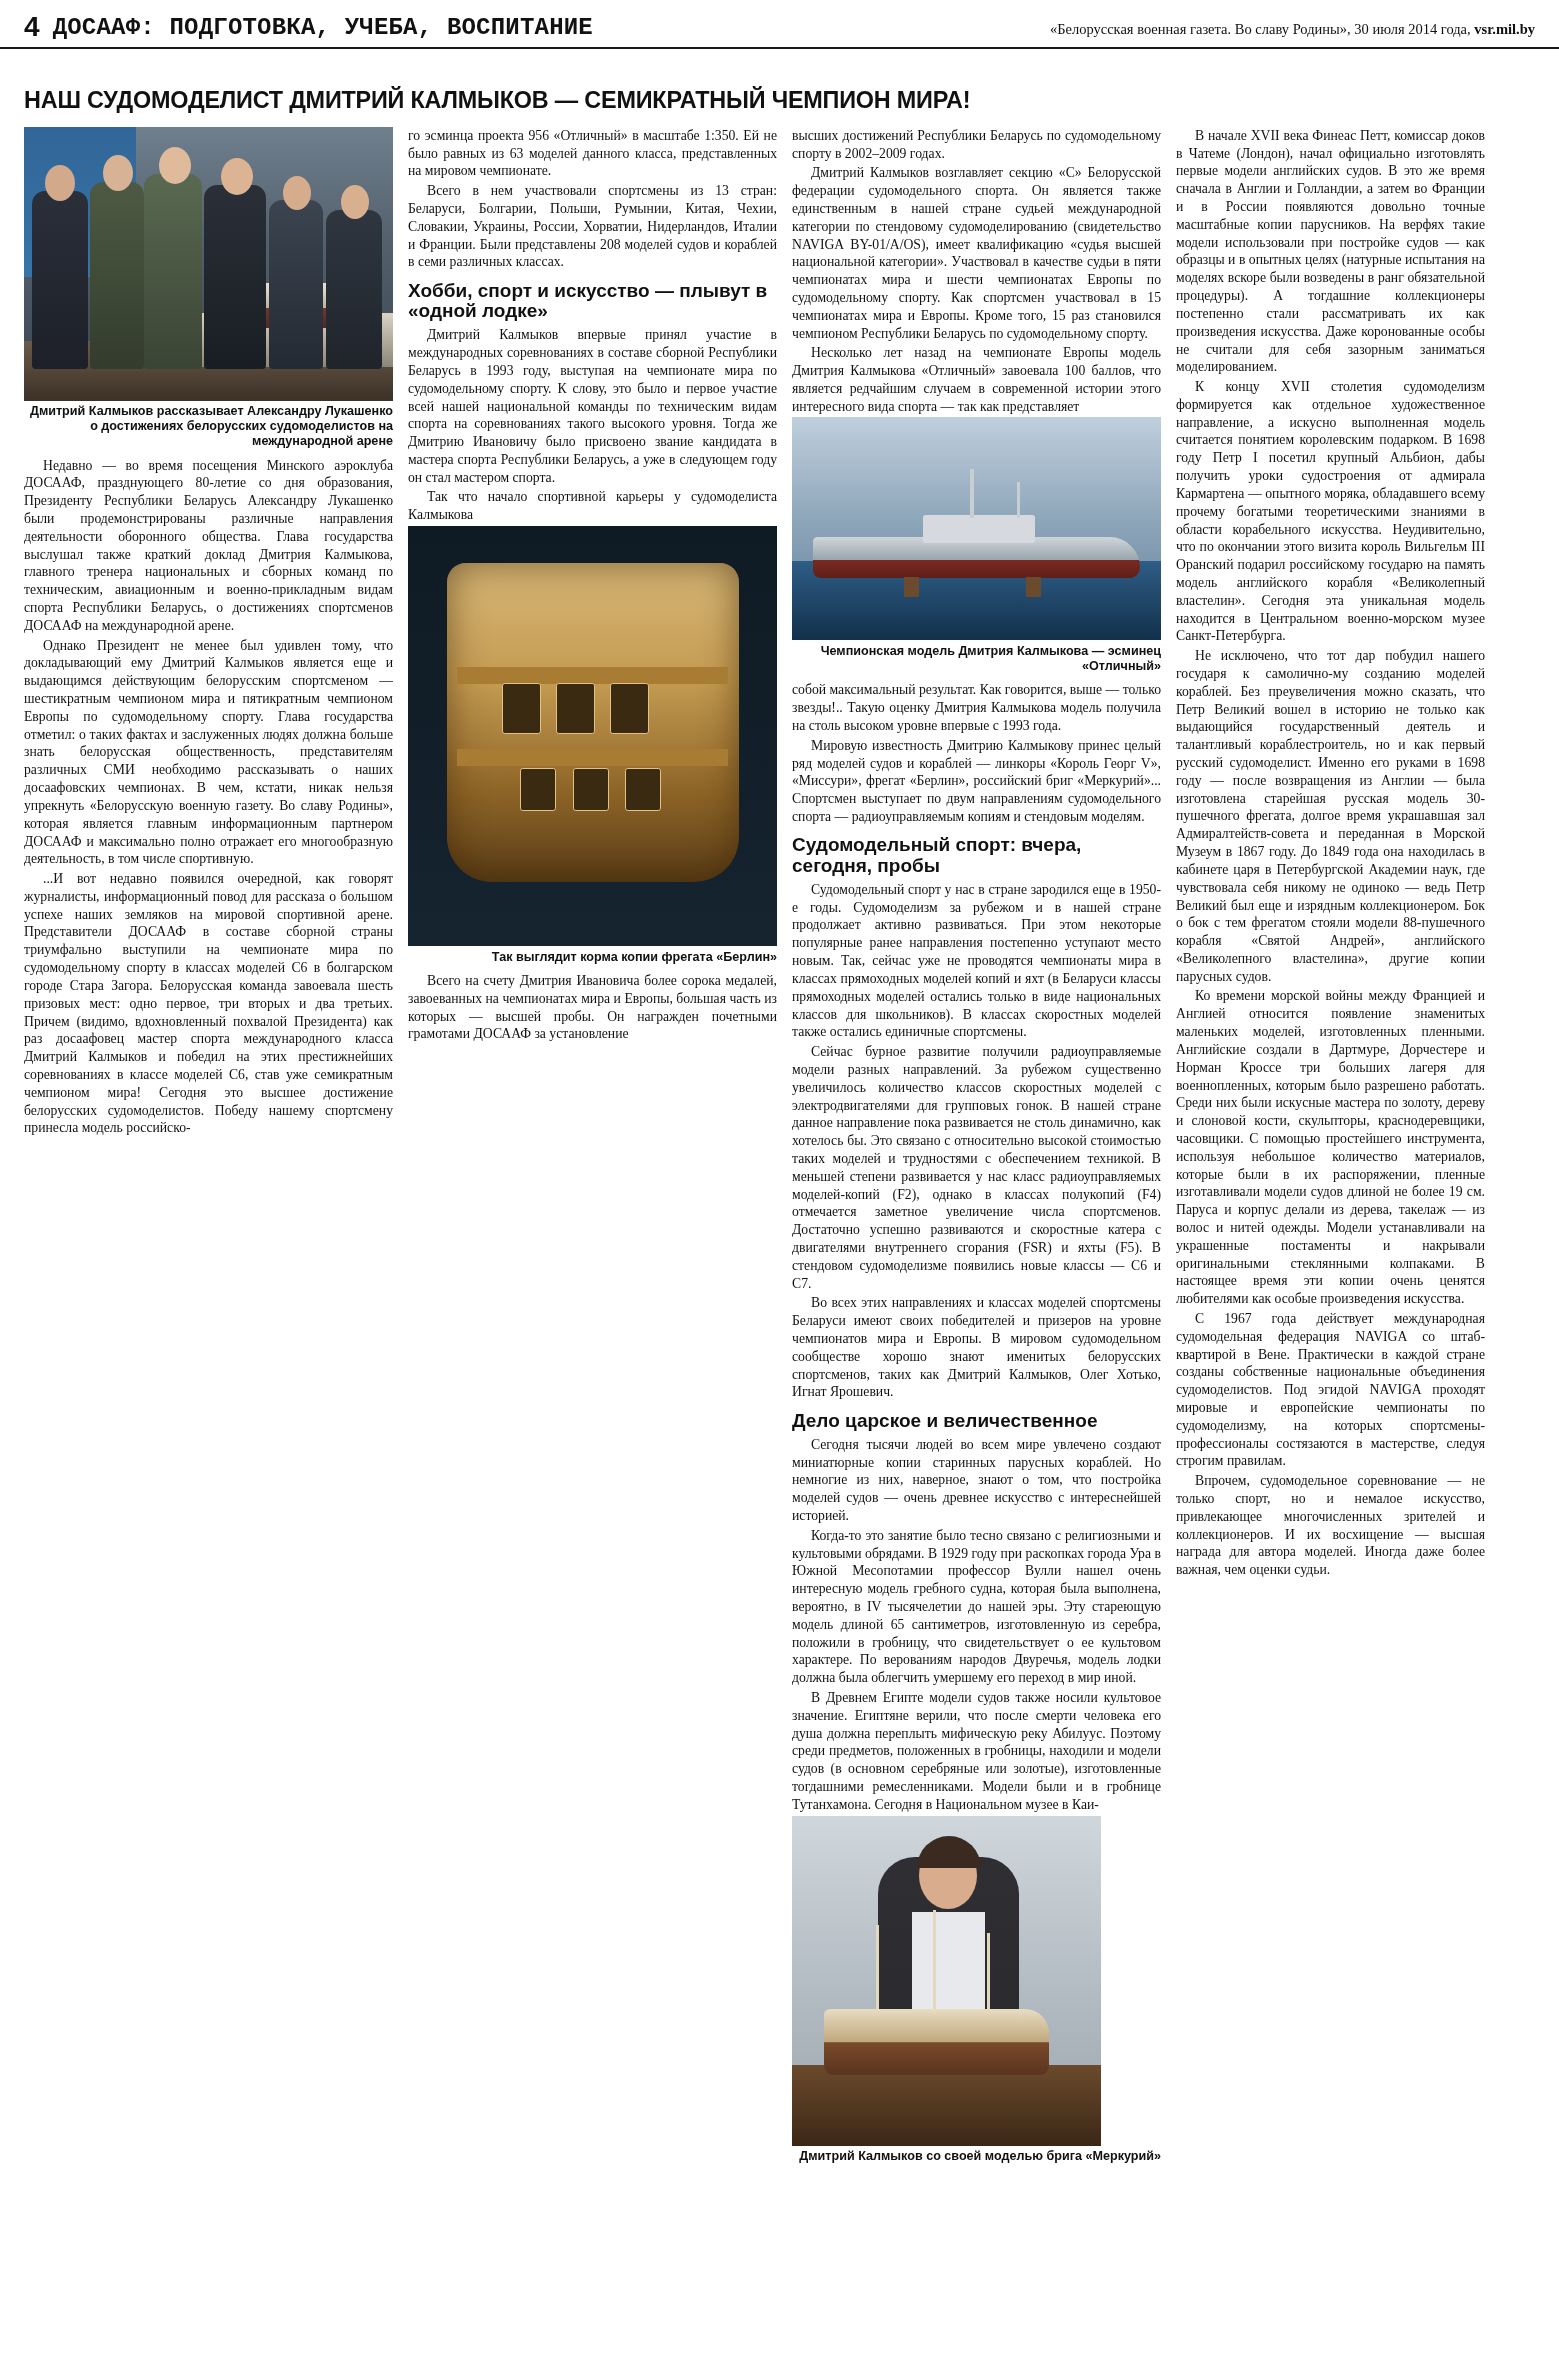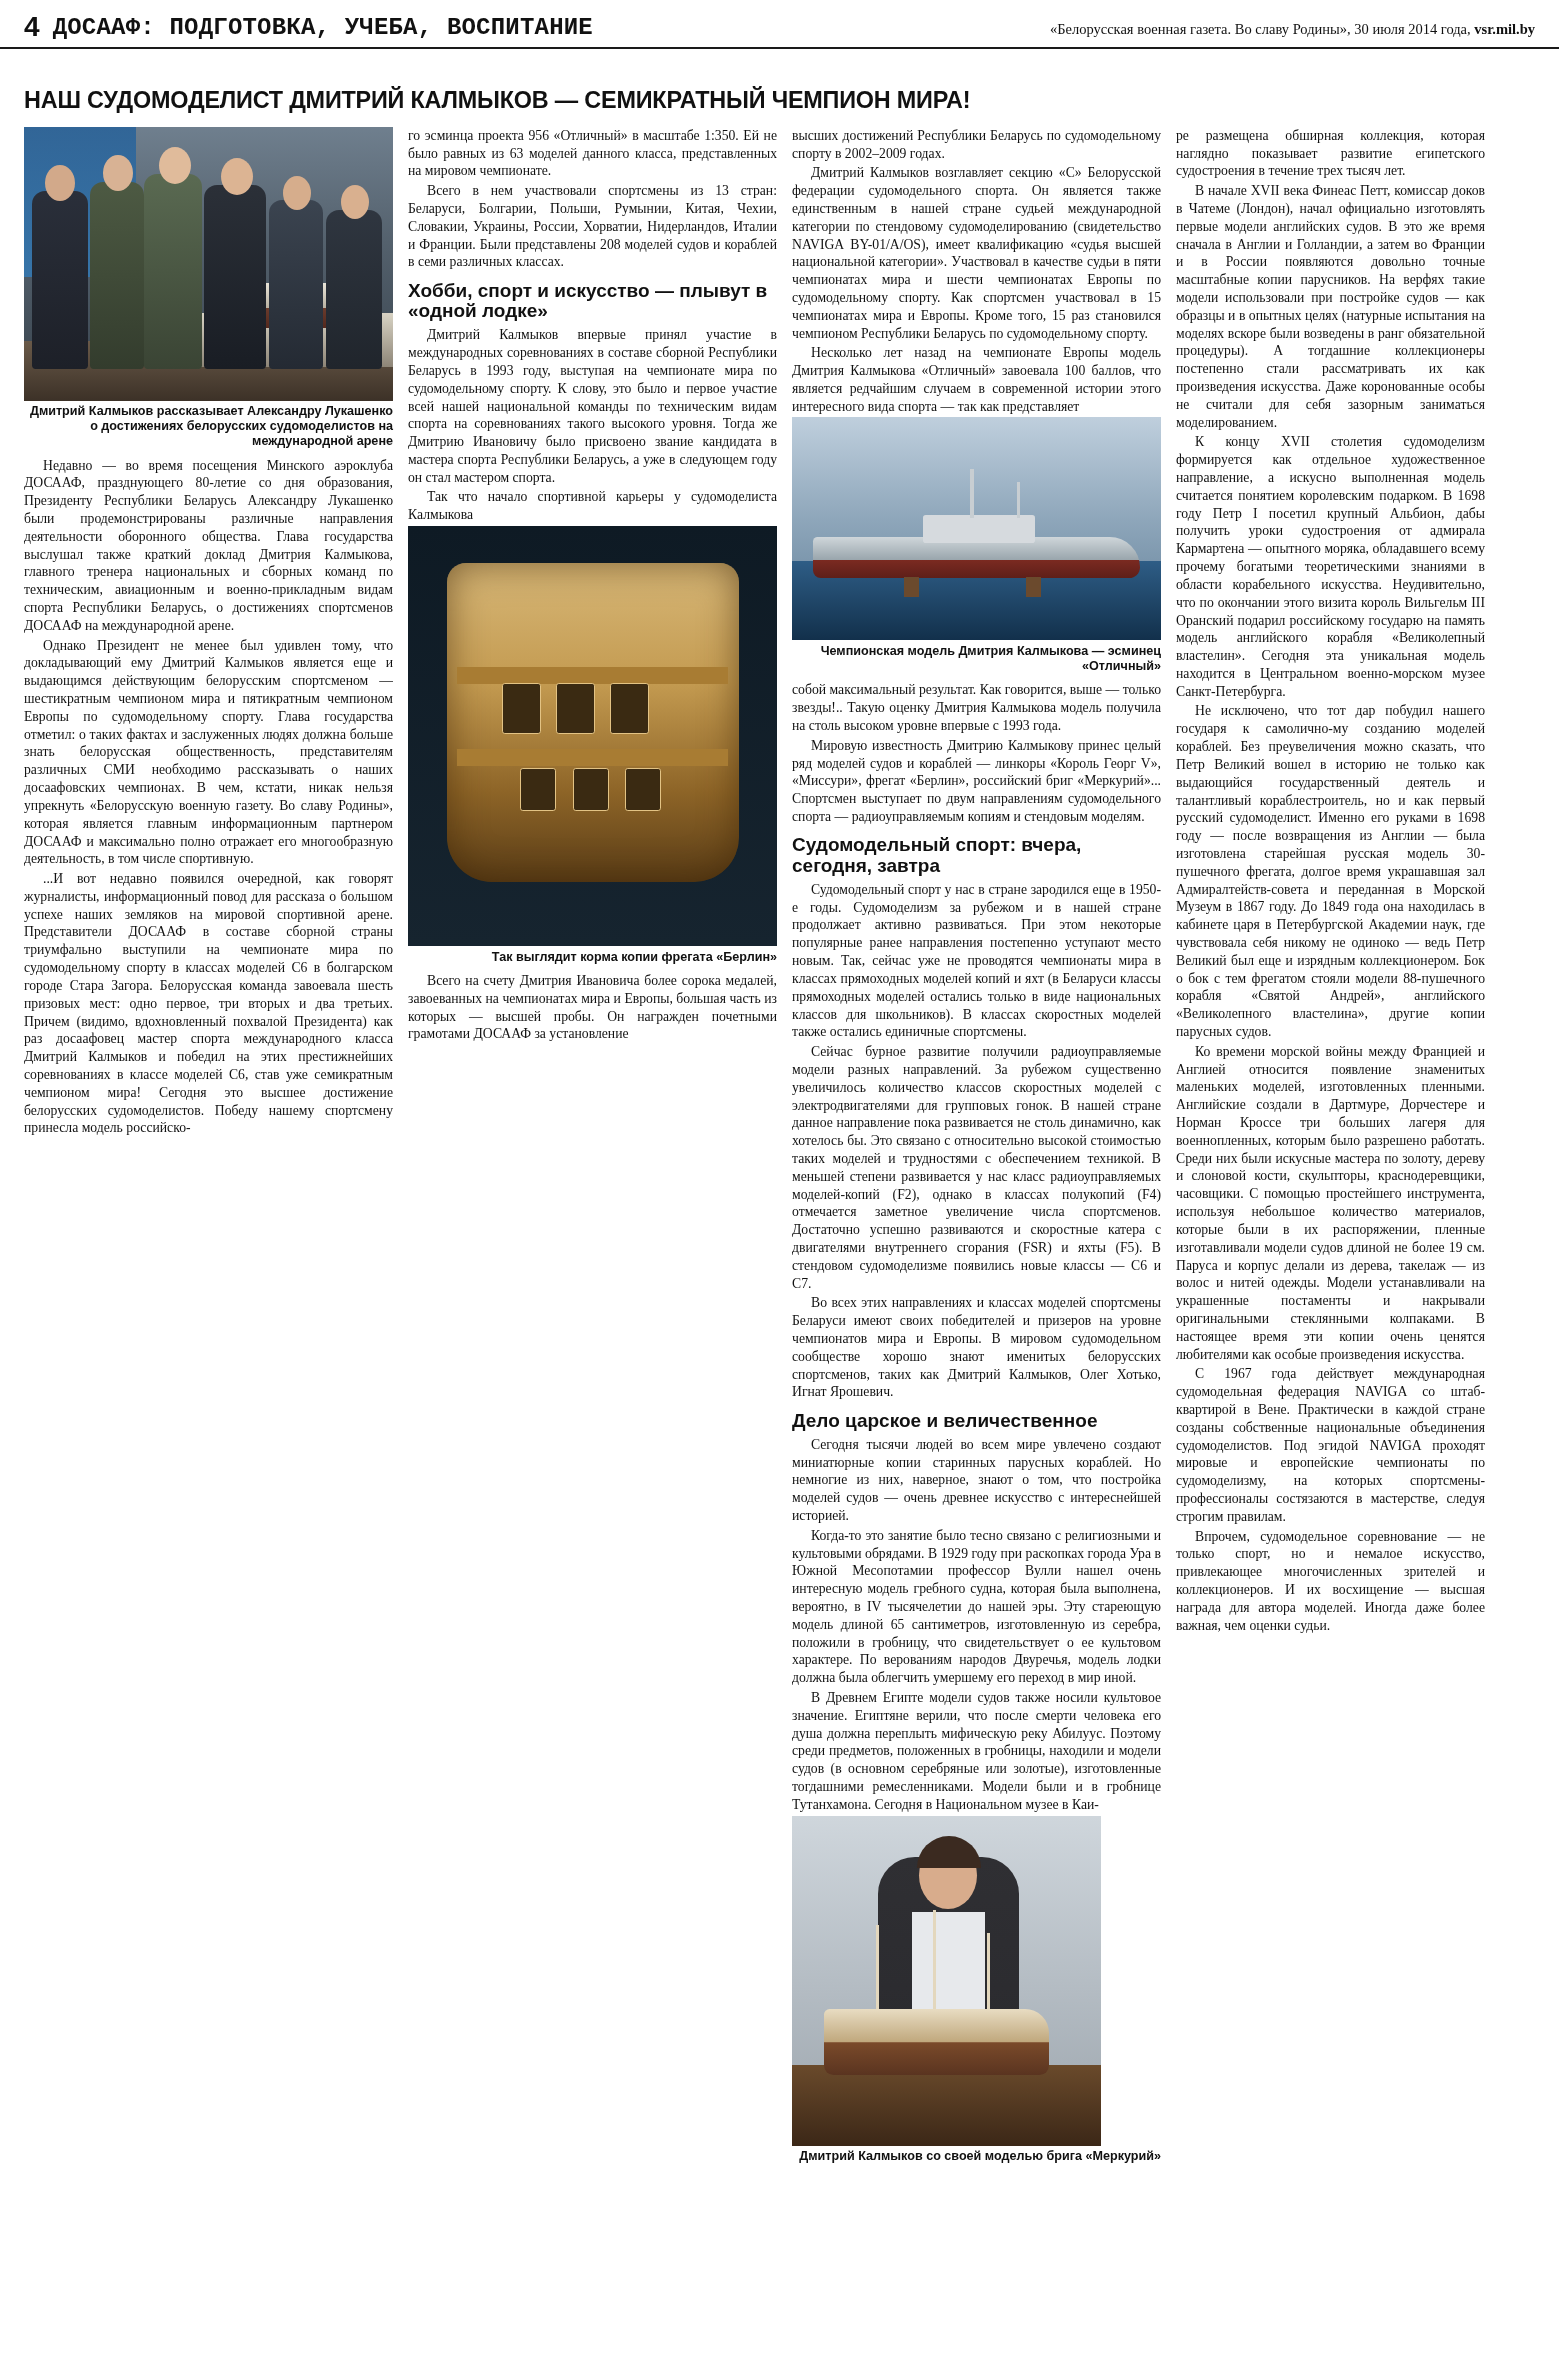--- a/index.html
+++ b/index.html
@@ -219,21 +219,21 @@
         <div class="mast"></div>
         <div class="mast2"></div>
         <div class="stand"></div>
         <div class="stand2"></div>
       </div>
       <div class="caption">Чемпионская модель Дмитрия Калмыкова — эсминец «Отличный»</div>
 
       <p class="txt noind">собой максимальный результат. Как говорится, выше — только звезды!.. Такую оценку Дмитрия Калмыкова модель получила на столь высоком уровне впервые с 1993 года.</p>
       <p class="txt">Мировую известность Дмитрию Калмыкову принес целый ряд моделей судов и кораблей — линкоры «Король Георг V», «Миссури», фрегат «Берлин», российский бриг «Меркурий»... Спортсмен выступает по двум направлениям судомодельного спорта — радиоуправляемым копиям и стендовым моделям.</p>
 
-      <div class="sub-title">Судомодельный спорт: вчера, сегодня, завтра</div>
+      <div class="sub-title">Судомодельный спорт: вчера, сегодня, пробы</div>
       <p class="txt">Судомодельный спорт у нас в стране зародился еще в 1950-е годы. Судомоделизм за рубежом и в нашей стране продолжает активно развиваться. При этом некоторые популярные ранее направления постепенно уступают место новым. Так, сейчас уже не проводятся чемпионаты мира в классах прямоходных моделей копий и яхт (в Беларуси классы прямоходных моделей остались только в виде национальных классов для школьников). В классах скоростных моделей также остались единичные спортсмены.</p>
       <p class="txt">Сейчас бурное развитие получили радиоуправляемые модели разных направлений. За рубежом существенно увеличилось количество классов скоростных моделей с электродвигателями для групповых гонок. В нашей стране данное направление пока развивается не столь динамично, как хотелось бы. Это связано с относительно высокой стоимостью таких моделей и трудностями с обеспечением техникой. В меньшей степени развивается у нас класс радиоуправляемых моделей-копий (F2), однако в классах полукопий (F4) отмечается заметное увеличение числа спортсменов. Достаточно успешно развиваются и скоростные катера с двигателями внутреннего сгорания (FSR) и яхты (F5). В стендовом судомоделизме появились новые классы — С6 и С7.</p>
       <p class="txt">Во всех этих направлениях и классах моделей спортсмены Беларуси имеют своих победителей и призеров на уровне чемпионатов мира и Европы. В мировом судомодельном сообществе хорошо знают именитых белорусских спортсменов, таких как Дмитрий Калмыков, Олег Хотько, Игнат Ярошевич.</p>
 
       <div class="sub-title">Дело царское и величественное</div>
       <p class="txt">Сегодня тысячи людей во всем мире увлечено создают миниатюрные копии старинных парусных кораблей. Но немногие из них, наверное, знают о том, что постройка моделей судов — очень древнее искусство с интереснейшей историей.</p>
       <p class="txt">Когда-то это занятие было тесно связано с религиозными и культовыми обрядами. В 1929 году при раскопках города Ура в Южной Месопотамии профессор Вулли нашел очень интересную модель гребного судна, которая была выполнена, вероятно, в IV тысячелетии до нашей эры. Эту стареющую модель длиной 65 сантиметров, изготовленную из серебра, положили в гробницу, что свидетельствует о ее культовом характере. По верованиям народов Двуречья, модель лодки должна была облегчить умершему его переход в мир иной.</p>
       <p class="txt">В Древнем Египте модели судов также носили культовое значение. Египтяне верили, что после смерти человека его душа должна переплыть мифическую реку Абилуус. Поэтому среди предметов, положенных в гробницы, находили и модели судов (в основном серебряные или золотые), изготовленные тогдашними ремесленниками. Модели были и в гробнице Тутанхамона. Сегодня в Национальном музее в Каи-</p>
 
       <div class="photo photo4">
@@ -245,21 +245,20 @@
         <div class="tablev"></div>
         <div class="m1"></div>
         <div class="m2"></div>
         <div class="m3"></div>
         <div class="ship4"></div>
       </div>
       <div class="caption">Дмитрий Калмыков со своей моделью брига «Меркурий»</div>
     </div>
 
     <div class="col c4">
-      <p class="txt noind">ре размещена обширная коллекция, которая наглядно показывает развитие египетского судостроения в течение трех тысяч лет.</p>
       <p class="txt">В начале XVII века Финеас Петт, комиссар доков в Чатеме (Лондон), начал официально изготовлять первые модели английских судов. В это же время сначала в Англии и Голландии, а затем во Франции и в России появляются довольно точные масштабные копии парусников. На верфях такие модели использовали при постройке судов — как образцы и в опытных целях (натурные испытания на моделях вскоре были возведены в ранг обязательной процедуры). А тогдашние коллекционеры постепенно стали рассматривать их как произведения искусства. Даже коронованные особы не считали для себя зазорным заниматься моделированием.</p>
       <p class="txt">К концу XVII столетия судомоделизм формируется как отдельное художественное направление, а искусно выполненная модель считается понятием королевским подарком. В 1698 году Петр I посетил крупный Альбион, дабы получить уроки судостроения от адмирала Кармартена — опытного моряка, обладавшего всему прочему богатыми теоретическими знаниями в области корабельного искусства. Неудивительно, что по окончании этого визита король Вильгельм III Оранский подарил российскому государю на память модель английского корабля «Великолепный властелин». Сегодня эта уникальная модель находится в Центральном военно-морском музее Санкт-Петербурга.</p>
       <p class="txt">Не исключено, что тот дар побудил нашего государя к самолично-му созданию моделей кораблей. Без преувеличения можно сказать, что Петр Великий вошел в историю не только как выдающийся государственный деятель и талантливый кораблестроитель, но и как первый русский судомоделист. Именно его руками в 1698 году — после возвращения из Англии — была изготовлена старейшая русская модель 30-пушечного фрегата, долгое время украшавшая зал Адмиралтейств-совета и переданная в Морской Музеум в 1867 году. До 1849 года она находилась в кабинете царя в Петербургской Академии наук, где чувствовала себя никому не одиноко — ведь Петр Великий был еще и изрядным коллекционером. Бок о бок с тем фрегатом стояли модели 88-пушечного корабля «Святой Андрей», английского «Великолепного властелина», другие копии парусных судов.</p>
       <p class="txt">Ко времени морской войны между Францией и Англией относится появление знаменитых маленьких моделей, изготовленных пленными. Английские создали в Дартмуре, Дорчестере и Норман Кроссе три больших лагеря для военнопленных, которым было разрешено работать. Среди них были искусные мастера по золоту, дереву и слоновой кости, скульпторы, краснодеревщики, часовщики. С помощью простейшего инструмента, используя небольшое количество материалов, которые были в их распоряжении, пленные изготавливали модели судов длиной не более 19 см. Паруса и корпус делали из дерева, такелаж — из волос и нитей одежды. Модели устанавливали на украшенные постаменты и накрывали оригинальными стеклянными колпаками. В настоящее время эти копии очень ценятся любителями как особые произведения искусства.</p>
       <p class="txt">С 1967 года действует международная судомодельная федерация NAVIGA со штаб-квартирой в Вене. Практически в каждой стране созданы собственные национальные объединения судомоделистов. Под эгидой NAVIGA проходят мировые и европейские чемпионаты по судомоделизму, на которых спортсмены-профессионалы состязаются в мастерстве, следуя строгим правилам.</p>
       <p class="txt">Впрочем, судомодельное соревнование — не только спорт, но и немалое искусство, привлекающее многочисленных зрителей и коллекционеров. И их восхищение — высшая награда для автора моделей. Иногда даже более важная, чем оценки судьи.</p>
     </div>
 
   </div>
 </div>

